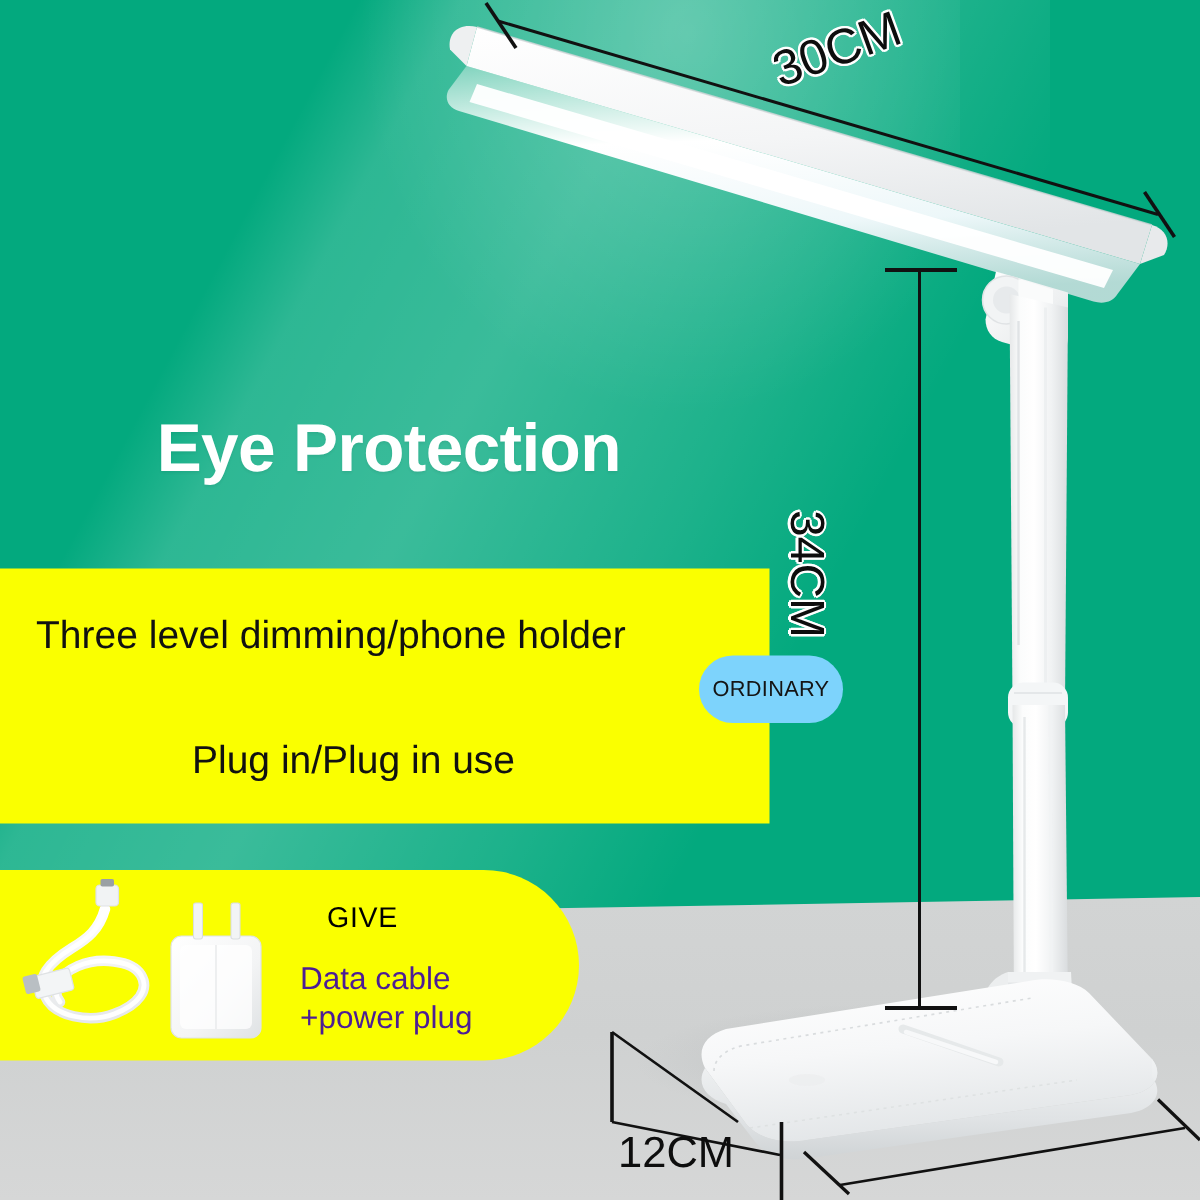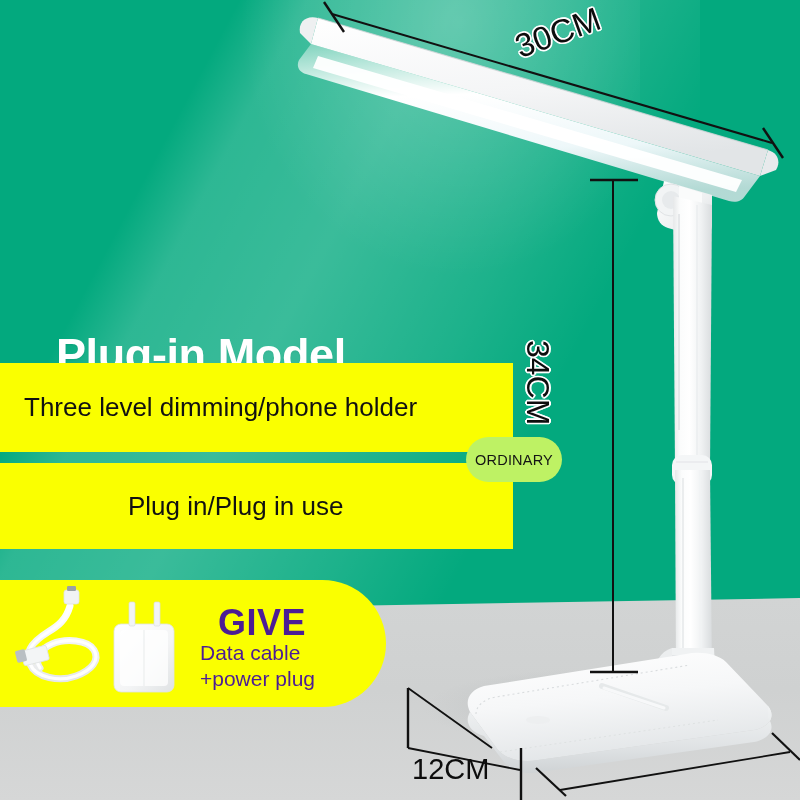--- a/index.html
+++ b/index.html
@@ -93,33 +93,33 @@
     background: #faff00;
     display: flex;
     align-items: center;
   }
   .ybar-text {
     color: #111111;
     font-size: 26px;
     font-weight: 400;
     white-space: nowrap;
   }
-  #ybar1 { top: 363px; width: 513px; height: 89px; }
+  #ybar1 { top: 379px; width: 513px; height: 89px; }
   #ybar1 .ybar-text { margin-left: 24px; }
   #ybar2 { top: 463px; width: 513px; height: 86px; }
   #ybar2 .ybar-text { margin-left: 128px; }
 
   
   .ordinary-badge {
     position: absolute;
     left: 466px;
     top: 437px;
     width: 96px;
     height: 45px;
-    background: #bef264;
+    background: #7dd3fc;
     border-radius: 23px;
     display: flex;
     align-items: center;
     justify-content: center;
     color: #141414;
     font-size: 14.5px;
     letter-spacing: 0.2px;
     font-weight: 400;
   }
 
@@ -130,23 +130,23 @@
     top: 580px;
     width: 386px;
     height: 127px;
     background: #faff00;
     border-radius: 0 70px 70px 0;
   }
   .give-title {
     position: absolute;
     left: 218px;
     top: 602px;
-    color: #4c1d95;
-    font-size: 36px;
-    font-weight: 700;
+    color: #000000;
+    font-size: 19px;
+    font-weight: 400;
     letter-spacing: 0.5px;
   }
   .give-sub {
     position: absolute;
     left: 200px;
     top: 640px;
     color: #4c1d95;
     font-size: 21px;
     font-weight: 400;
     line-height: 1.25;
@@ -334,20 +334,21 @@
 
       <g>
         <line x1="560" y1="790" x2="790" y2="752" stroke-width="1.8"></line>
         <line x1="536" y1="768" x2="566" y2="796" stroke-width="2.2"></line>
         <line x1="772" y1="733" x2="800" y2="760" stroke-width="2.2"></line>
       </g>
     </g>
   </svg>
 
   <div class="headline">
+    <span class="l1">Eye Protection</span>
     <span class="l2">Plug-in Model</span>
   </div>
 
   <div class="ybar" id="ybar1">
     <span class="ybar-text">Three level dimming/phone holder</span>
   </div>
   <div class="ybar" id="ybar2">
     <span class="ybar-text">Plug in/Plug in use</span>
   </div>
 

